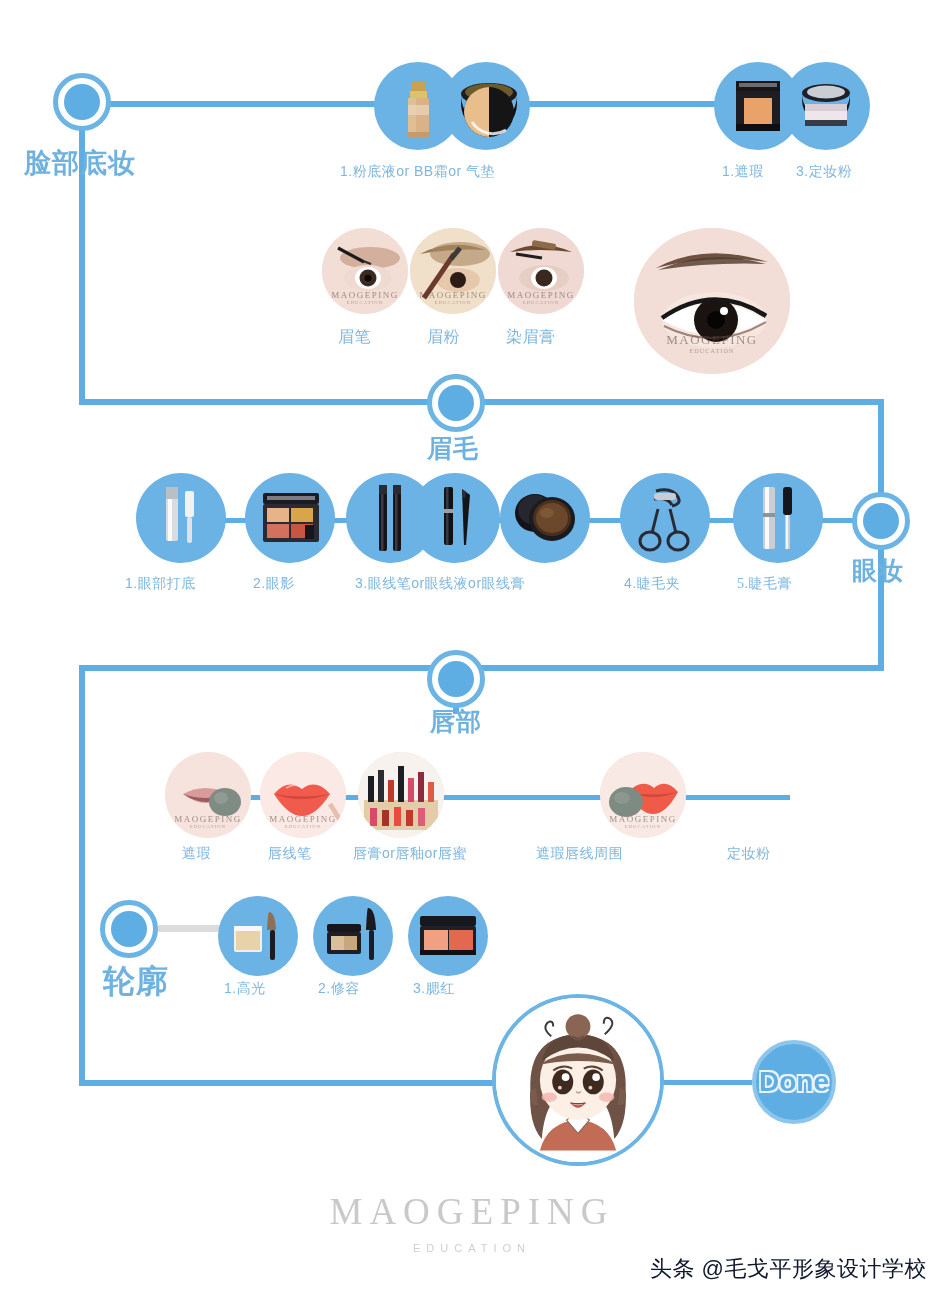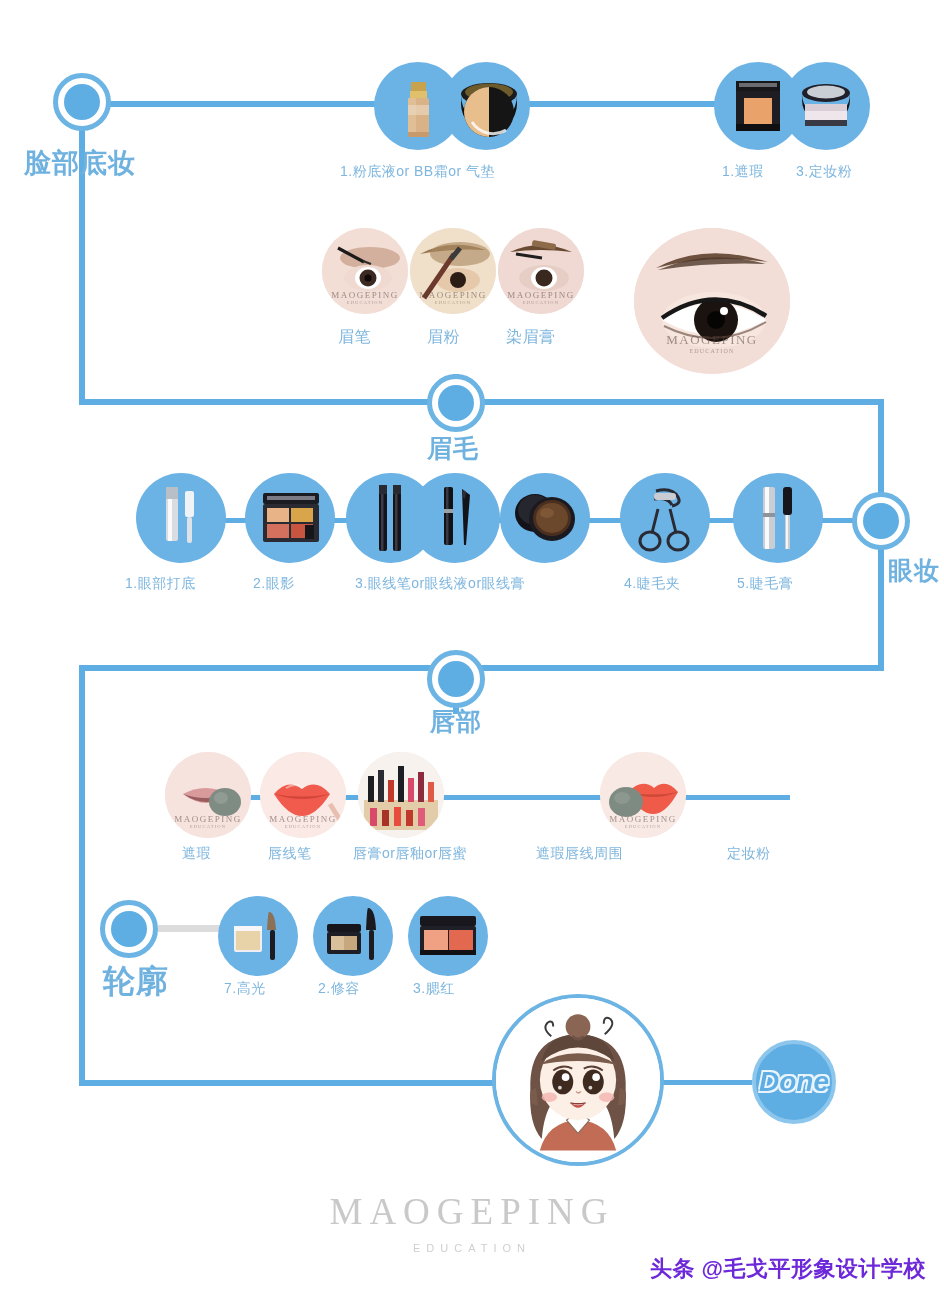--- a/index.html
+++ b/index.html
@@ -50,42 +50,42 @@
   }
   .cap-sm { font-size:16px; }
 
   
   .done-circle {
     position:absolute; width:84px; height:84px; border-radius:50%;
     background:#5FAEE3; border:4px solid #8CC6EC;
     display:flex; align-items:center; justify-content:center;
   }
   .done-txt {
-    color:#5FAEE3; font-size:28px; font-weight:bold; font-style:italic;
+    color:#5FAEE3; font-size:28px; font-weight:bold; 
     text-shadow:0 0 0 #fff, -1.6px -1.6px 0 #eaf4fc, 1.6px -1.6px 0 #eaf4fc,
                 -1.6px 1.6px 0 #eaf4fc, 1.6px 1.6px 0 #eaf4fc;
   }
 
   
   .mascot {
     position:absolute; width:172px; height:172px; border-radius:50%;
     border:4px solid #6CB4E4; background:#fff; overflow:hidden;
   }
 
   
   .brand { position:absolute; text-align:center; }
   .brand .bname {
     font-family:"Liberation Serif","DejaVu Serif",serif;
     font-size:37px; letter-spacing:7px; color:#c9c9c9;
   }
   .brand .bsub {
     font-size:11px; letter-spacing:6px; color:#cfcfcf; margin-top:9px;
   }
   .handle {
-    position:absolute; font-size:22px; color:#6d28d9; font-weight:bold;
+    position:absolute; font-size:22px; color:#0f172a; font-weight:normal;
     white-space:nowrap; letter-spacing:.5px;
   }
 </style>
 </head>
 <body>
 
 <div id="stage">
 
   <div class="ln" style="left:110px; top:101px; width:290px; height:6px;"></div>
 
@@ -126,21 +126,21 @@
   <div class="node" style="left:427px; top:374px;">
     <div class="ring"></div>
     <div class="dot"></div>
   </div>
   <div class="node-label" style="left:427px; top:432px; font-size:25px;">眉毛</div>
 
   <div class="node" style="left:852px; top:492px;">
     <div class="ring"></div>
     <div class="dot"></div>
   </div>
-  <div class="node-label" style="left:888px; top:554px; font-size:25px;">眼妆</div>
+  <div class="node-label" style="left:852px; top:554px; font-size:25px;">眼妆</div>
 
   <div class="node" style="left:427px; top:650px;">
     <div class="ring"></div>
     <div class="dot"></div>
   </div>
   <div class="node-label" style="left:430px; top:705px; font-size:25px;">唇部</div>
 
   <div class="node" style="left:100px; top:900px;">
     <div class="ring"></div>
     <div class="dot"></div>
@@ -331,21 +331,21 @@
       <rect x="50" y="14" width="9" height="28" rx="3" fill="#15151b"></rect>
       <rect x="52" y="42" width="5" height="34" fill="#C9CED5"></rect>
       <rect x="53" y="42" width="2" height="34" fill="#fff" opacity=".8"></rect>
     </svg>
   </div>
 
   <div class="cap" style="left:125px; top:575px;text-align:center;">1.眼部打底</div>
   <div class="cap" style="left:253px; top:575px;">2.眼影</div>
   <div class="cap" style="left:355px; top:575px;">3.眼线笔or眼线液or眼线膏</div>
   <div class="cap" style="left:624px; top:575px;">4.睫毛夹</div>
-  <div class="cap" style="left:737px; top:575px;">5.睫毛膏</div>
+  <div class="cap" style="left:737px; top:575px;font-family:Liberation Serif, serif;">5.睫毛膏</div>
 
   <div class="photo" style="left:165px; top:752px; width:86px; height:86px;">
     <svg class="art" viewBox="0 0 86 86">
       <rect width="86" height="86" fill="#F6E3DE"></rect>
       <path d="M18 42 q22 -12 46 0 q-22 18 -46 0z" fill="#D99A9B"></path>
       <path d="M18 42 q22 8 46 0 q-22 16 -46 0z" fill="#9A5D5F"></path>
       <ellipse cx="60" cy="50" rx="16" ry="14" fill="#7F8C84"></ellipse>
       <ellipse cx="56" cy="46" rx="7" ry="6" fill="#97A29A" opacity=".7"></ellipse>
     </svg>
     <div class="wm">
@@ -429,21 +429,21 @@
   </div>
   <div class="bub" style="left:408px; top:896px; width:80px; height:80px;">
     <svg class="art" viewBox="0 0 80 80">
       <rect x="12" y="20" width="56" height="10" rx="2" fill="#17171D"></rect>
       <rect x="12" y="30" width="56" height="28" rx="2" fill="#1F1F27"></rect>
       <rect x="16" y="34" width="24" height="20" fill="#F0A183"></rect>
       <rect x="41" y="34" width="24" height="20" fill="#E2694F"></rect>
       <rect x="12" y="54" width="56" height="5" fill="#101015"></rect>
     </svg>
   </div>
-  <div class="cap" style="left:224px; top:980px;">7.高光</div>
+  <div class="cap" style="left:224px; top:980px;">1.高光</div>
   <div class="cap" style="left:318px; top:980px;">2.修容</div>
   <div class="cap" style="left:413px; top:980px;">3.腮红</div>
 
   <div class="mascot" style="left:492px; top:994px;">
     <svg class="art" viewBox="0 0 172 172">
       <rect width="172" height="172" fill="#fff"></rect>
       <path d="M46 160 q8 -30 40 -32 q32 2 40 32 z" fill="#C26B55"></path>
       <path d="M74 128 l12 14 l12 -14 l-8 -6 h-8 z" fill="#fff" stroke="#8a6a58" stroke-width="1.2"></path>
       <path d="M36 96 q-2 -56 50 -58 q52 2 50 58 q2 36 -12 52 q-4 -52 -38 -52 q-34 0 -38 52 q-14 -16 -12 -52z" fill="#6E5245"></path>
       <ellipse cx="86" cy="86" rx="40" ry="42" fill="#FBEFE6"></ellipse>

